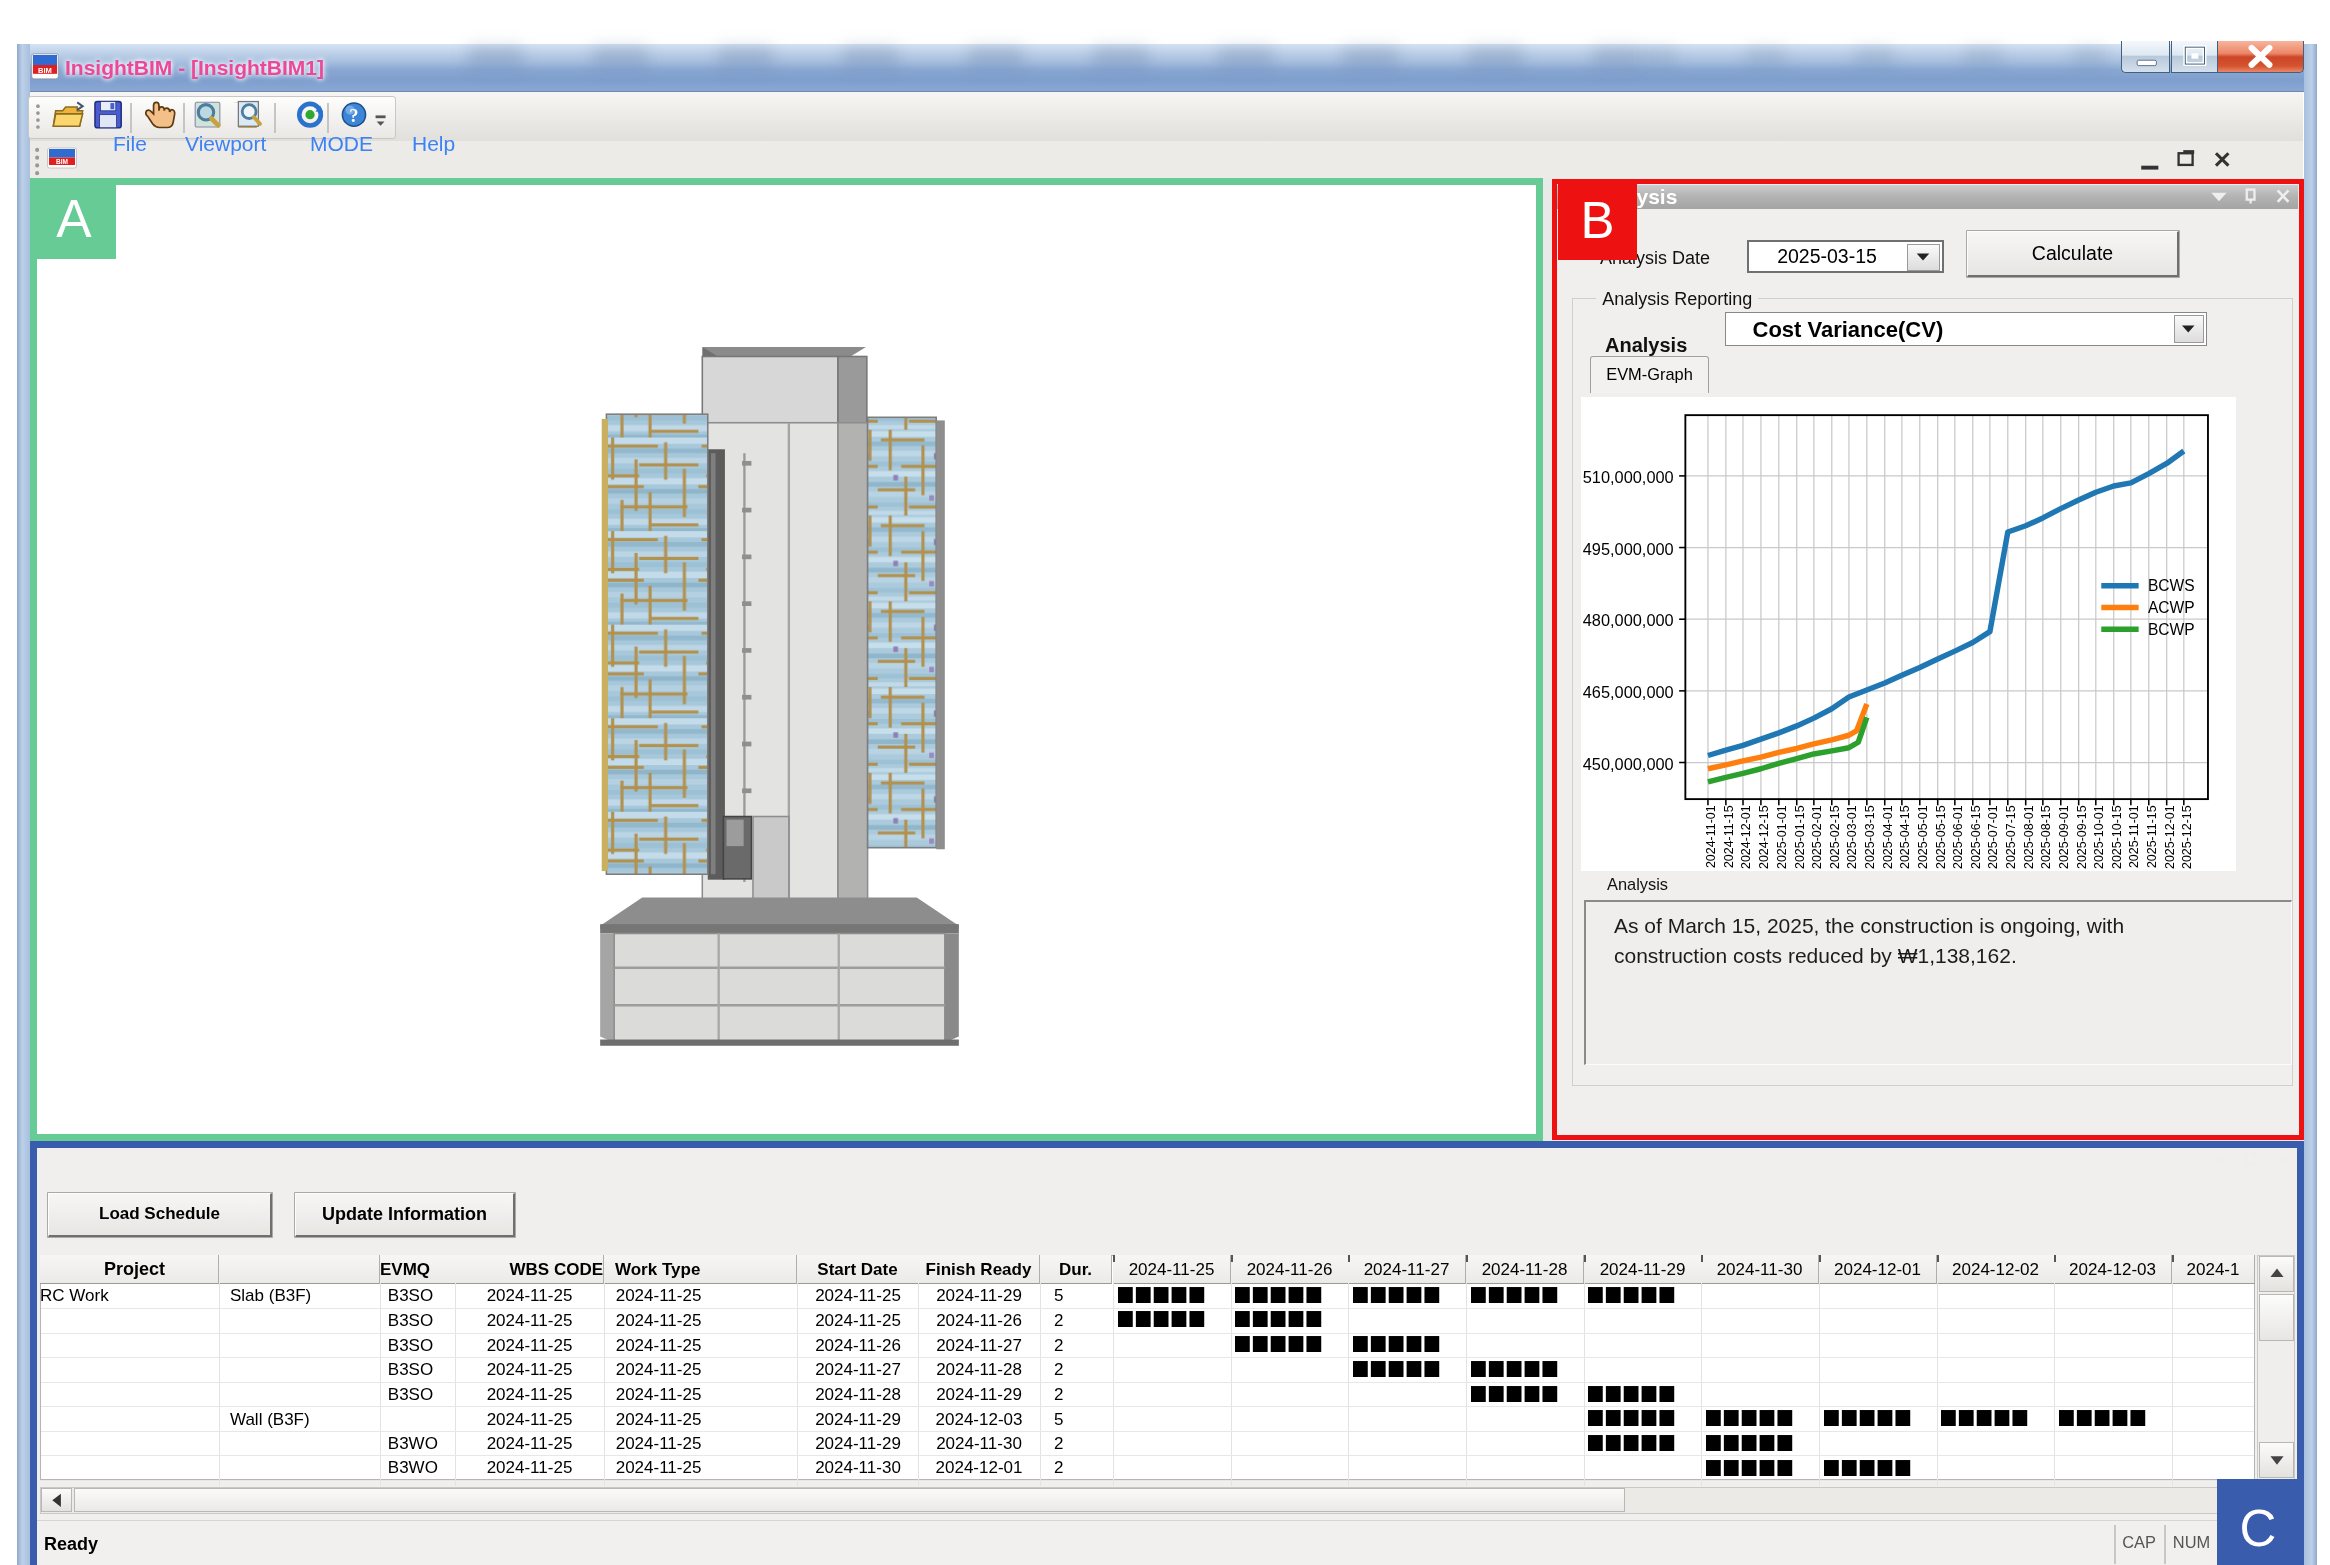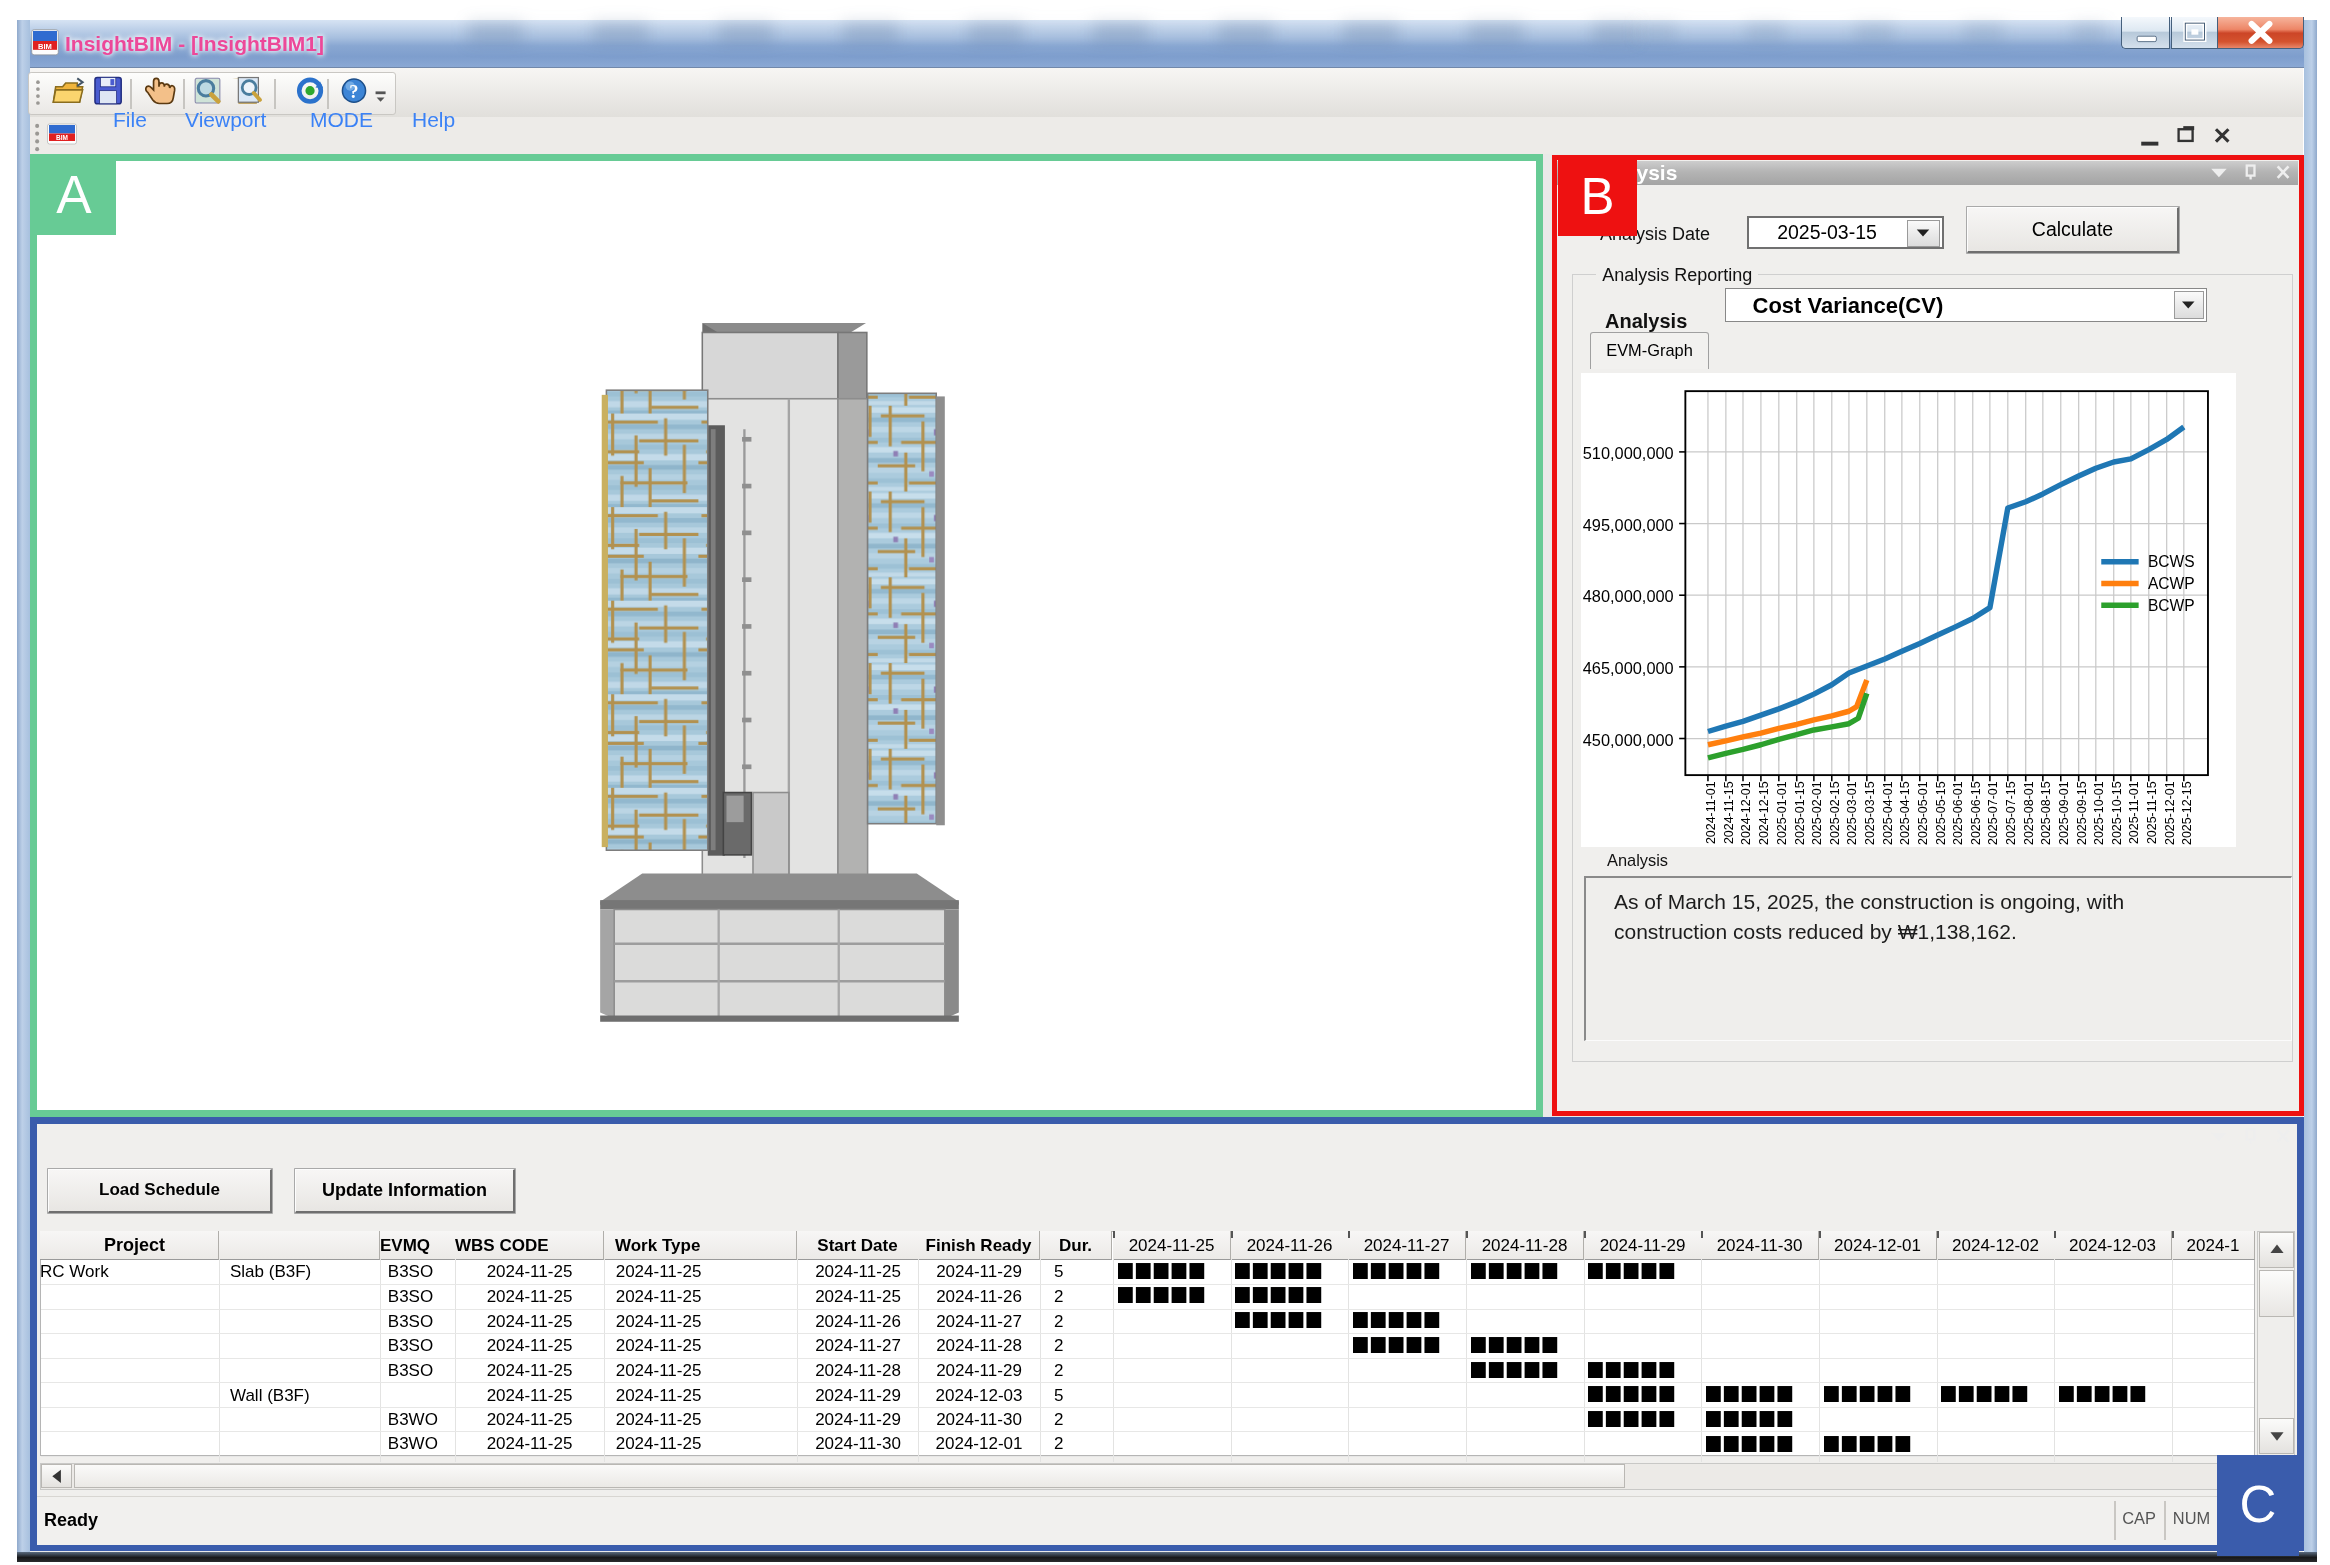--- a/index.html
+++ b/index.html
@@ -1,17 +1,17 @@
 <!DOCTYPE html>
 <html style="font-size:12.5px"><head><meta charset="utf-8">
 <style>
 html,body{margin:0;padding:0;background:#fff;width:2330px;height:1566px;overflow:hidden;
  font-family:"Liberation Sans",sans-serif;}
 .ab{position:absolute;}
-#page{position:relative;width:2330px;height:1328px;background:#fff;}
+#page{position:relative;width:2330px;height:1328px;background:#fff;margin-top:24px;}
 
 #frameL{left:17px;top:20px;width:13.2px;height:1541px;background:linear-gradient(90deg,#8fa9cc,#bdd0e8 40%,#a7c0de);}
 #frameR{left:2304px;top:20px;width:13.2px;height:1541px;background:linear-gradient(90deg,#a7c0de,#bdd0e8 60%,#8fa9cc);}
 #frameB{left:17px;top:1552px;width:2300px;height:10px;background:linear-gradient(#5a6b80,#17181a 55%,#2a2b2d);}
 #titlebar{left:17px;top:20px;width:2300px;height:48px;border-bottom:1.6px solid #7188aa;box-sizing:border-box;
  background:linear-gradient(#d6e3f3,#a7bfdf 38%,#89a7d2 55%,#7e9ecd 78%,#8aa8d4);}
 #titletext{left:65px;top:32px;font-size:21px;font-weight:bold;color:#ec4899;text-shadow:0 0 4.7px #fff,0 0 7.8px #fff;}
 
 .wbtn{top:17px;height:32px;border:0.8px solid #45607d;border-top:none;box-sizing:border-box;
  color:#fff;text-align:center;}
@@ -427,21 +427,21 @@
  <rect x="52" y="2" width="10" height="13" fill="none" stroke="#eee" stroke-width="3"></rect>
  <line x1="57" y1="15" x2="57" y2="20" stroke="#eee" stroke-width="3"></line>
  <path d="M92 3 L106 18 M106 3 L92 18" stroke="#eee" stroke-width="3.4"></path>
     </svg>
 <div class="ab btn3d" style="left:48px;top:1169px;width:224px;height:44px;font-size:17px;font-weight:bold;line-height:40px;">Load Schedule</div>
 <div class="ab btn3d" style="left:295px;top:1169px;width:220px;height:44px;font-size:18px;font-weight:bold;line-height:40px;">Update Information</div>
 <div class="ab" style="left:40px;top:1231px;width:2215px;height:225px;background:#fff;border:0.8px solid #b5b5b5;box-sizing:border-box;"></div>
 <div class="cell" style="left:40px;top:1231px;width:179px;height:29px;background:linear-gradient(#f7f6f5,#eceae7);border-right:1.6px solid #b0aeaa;border-bottom:1.6px solid #9a9a9a;box-sizing:border-box;font-size:18px;font-weight:bold;line-height:29px;text-align:center;padding-left:11px;">Project</div>
 <div class="cell" style="left:219px;top:1231px;width:161px;height:29px;background:linear-gradient(#f7f6f5,#eceae7);border-right:1.6px solid #b0aeaa;border-bottom:1.6px solid #9a9a9a;box-sizing:border-box;font-size:17px;font-weight:bold;line-height:29px;text-align:left;padding-left:11px;"></div>
 <div class="cell" style="left:380px;top:1231px;width:76px;height:29px;background:linear-gradient(#f7f6f5,#eceae7);border-right:1.6px solid #b0aeaa;border-bottom:1.6px solid #9a9a9a;box-sizing:border-box;font-size:17px;font-weight:bold;line-height:29px;text-align:left;">EVMQ</div>
-<div class="cell" style="left:455px;top:1231px;width:149px;height:29px;background:linear-gradient(#f7f6f5,#eceae7);border-right:1.6px solid #b0aeaa;border-bottom:1.6px solid #9a9a9a;box-sizing:border-box;font-size:17px;font-weight:bold;line-height:29px;text-align:left;">WBS CODE</div>
+<div class="cell" style="left:455px;top:1231px;width:149px;height:29px;background:linear-gradient(#f7f6f5,#eceae7);border-right:1.6px solid #b0aeaa;border-bottom:1.6px solid #9a9a9a;box-sizing:border-box;font-size:17px;font-weight:bold;line-height:29px;text-align:right;">WBS CODE</div>
 <div class="cell" style="left:604px;top:1231px;width:193px;height:29px;background:linear-gradient(#f7f6f5,#eceae7);border-right:1.6px solid #b0aeaa;border-bottom:1.6px solid #9a9a9a;box-sizing:border-box;font-size:17px;font-weight:bold;line-height:29px;text-align:left;padding-left:11px;">Work Type</div>
 <div class="cell" style="left:797px;top:1231px;width:122px;height:29px;background:linear-gradient(#f7f6f5,#eceae7);border-right:1.6px solid #b0aeaa;border-bottom:1.6px solid #9a9a9a;box-sizing:border-box;font-size:17px;font-weight:bold;line-height:29px;text-align:center;">Start Date</div>
 <div class="cell" style="left:918px;top:1231px;width:122px;height:29px;background:linear-gradient(#f7f6f5,#eceae7);border-right:1.6px solid #b0aeaa;border-bottom:1.6px solid #9a9a9a;box-sizing:border-box;font-size:17px;font-weight:bold;line-height:29px;text-align:center;">Finish Ready</div>
 <div class="cell" style="left:1040px;top:1231px;width:72px;height:29px;background:linear-gradient(#f7f6f5,#eceae7);border-right:1.6px solid #b0aeaa;border-bottom:1.6px solid #9a9a9a;box-sizing:border-box;font-size:17px;font-weight:bold;line-height:29px;text-align:center;">Dur.</div>
 <div class="cell" style="left:1113px;top:1231px;width:118px;height:29px;background:linear-gradient(#f7f6f5,#eceae7);border-right:1.6px solid #b0aeaa;border-bottom:1.6px solid #9a9a9a;box-sizing:border-box;font-size:17px;line-height:29px;text-align:center;">2024-11-25</div>
 <div class="cell" style="left:1231px;top:1231px;width:118px;height:29px;background:linear-gradient(#f7f6f5,#eceae7);border-right:1.6px solid #b0aeaa;border-bottom:1.6px solid #9a9a9a;box-sizing:border-box;font-size:17px;line-height:29px;text-align:center;">2024-11-26</div>
 <div class="cell" style="left:1348px;top:1231px;width:118px;height:29px;background:linear-gradient(#f7f6f5,#eceae7);border-right:1.6px solid #b0aeaa;border-bottom:1.6px solid #9a9a9a;box-sizing:border-box;font-size:17px;line-height:29px;text-align:center;">2024-11-27</div>
 <div class="cell" style="left:1466px;top:1231px;width:118px;height:29px;background:linear-gradient(#f7f6f5,#eceae7);border-right:1.6px solid #b0aeaa;border-bottom:1.6px solid #9a9a9a;box-sizing:border-box;font-size:17px;line-height:29px;text-align:center;">2024-11-28</div>
 <div class="cell" style="left:1584px;top:1231px;width:118px;height:29px;background:linear-gradient(#f7f6f5,#eceae7);border-right:1.6px solid #b0aeaa;border-bottom:1.6px solid #9a9a9a;box-sizing:border-box;font-size:17px;line-height:29px;text-align:center;">2024-11-29</div>
 <div class="cell" style="left:1701px;top:1231px;width:118px;height:29px;background:linear-gradient(#f7f6f5,#eceae7);border-right:1.6px solid #b0aeaa;border-bottom:1.6px solid #9a9a9a;box-sizing:border-box;font-size:17px;line-height:29px;text-align:center;">2024-11-30</div>

